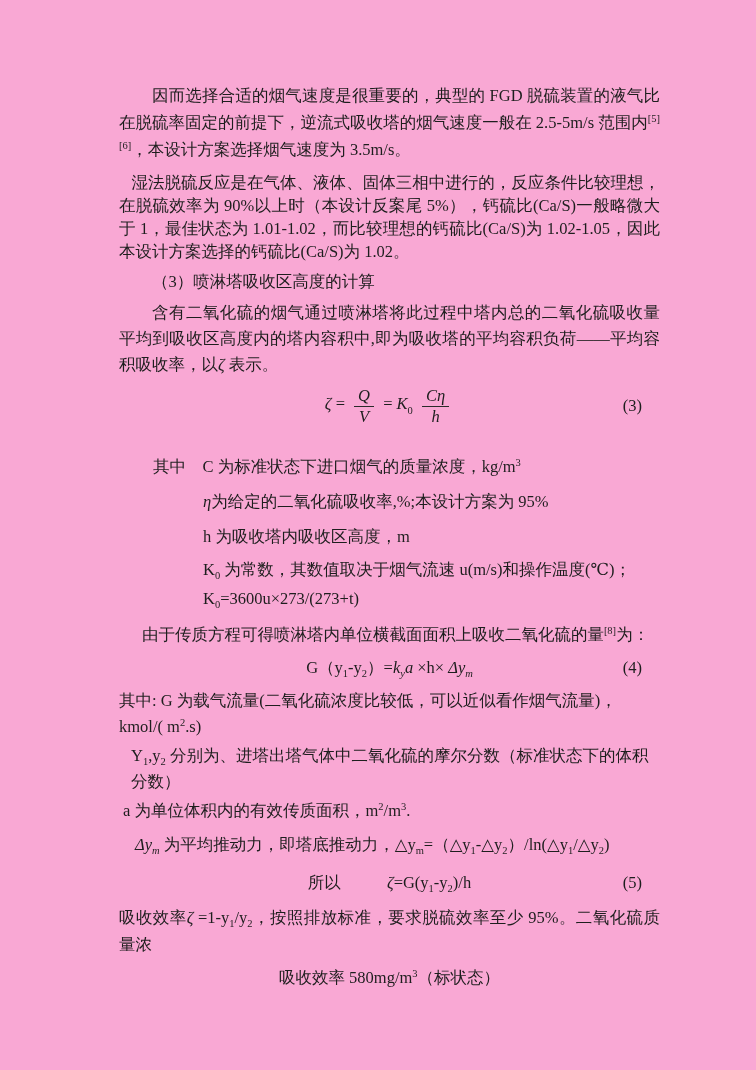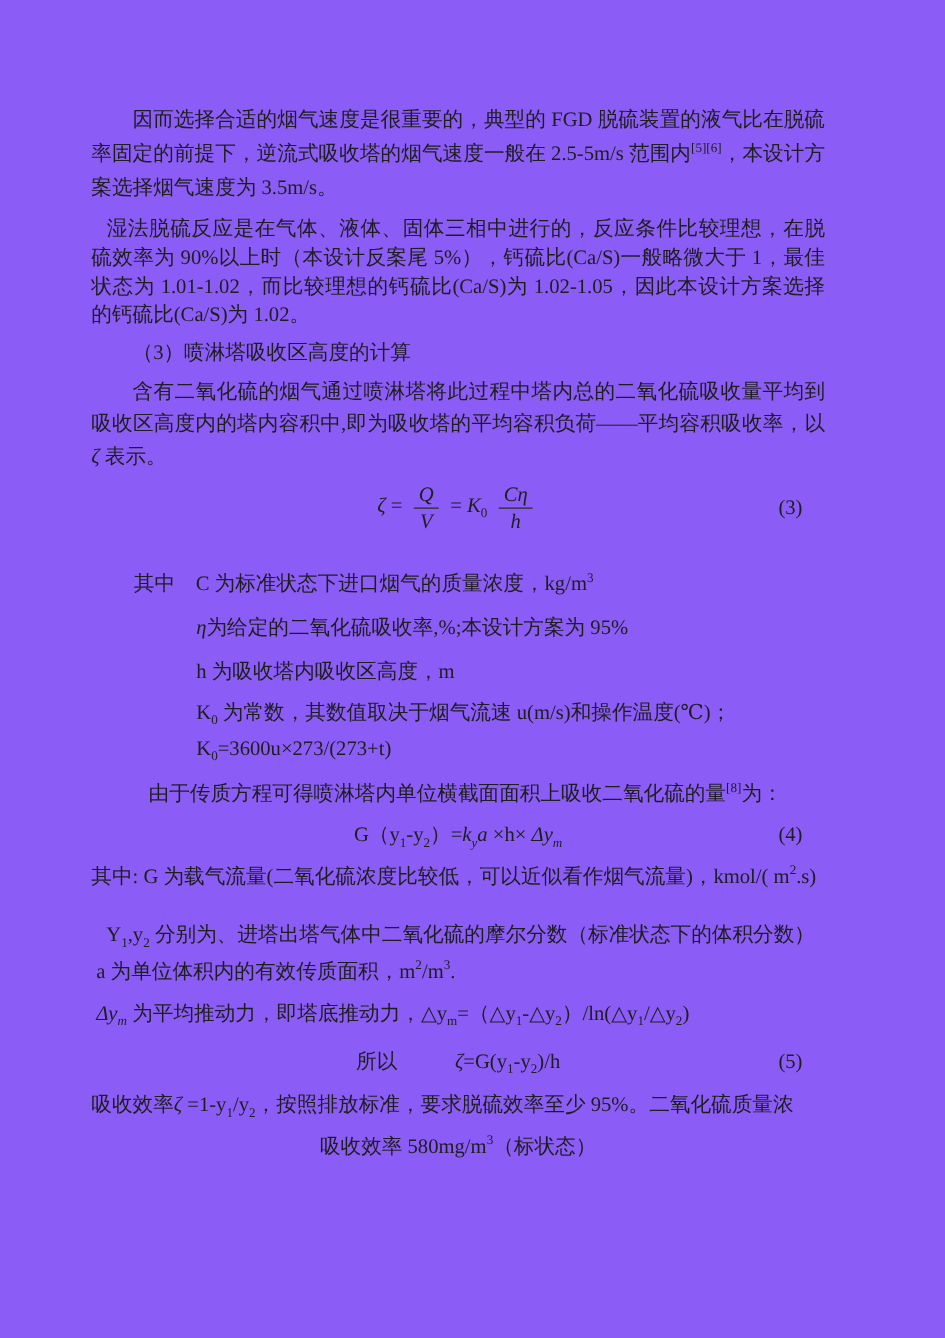--- a/index.html
+++ b/index.html
@@ -1,22 +1,22 @@
 <!DOCTYPE html>
 <html><head>
 <meta charset="utf-8">
 <style>
   html,body { margin:0; padding:0; background:#fdfdfd; }
   .page {
     position:relative;
     width:756px; height:1070px;
     margin:0 auto;
-    background:#8b5cf6;
+    background:#f9a8d4;
     box-sizing:border-box;
-    padding:82px 96px 0 73px;
+    padding:82px 96px 0 119px;
     font-family:"Liberation Serif","DejaVu Serif",serif;
     font-size:16.5px;
     color:#1e1e1e;
     overflow:hidden;
   }
   .para { margin:0; text-align:justify; line-height:27px; }
   .ind2 { text-indent:2em; }
   .ind07 { text-indent:0.75em; }
   .p2 { line-height:23px; margin-top:8px; }
   .h3 { margin-top:6px; line-height:26px; text-indent:2em; }
@@ -32,25 +32,25 @@
   .frac { display:inline-block; vertical-align:-0.75em; text-align:center; margin:0 5px; line-height:1.2; }
   .fnum { display:block; padding:0 4px; }
   .fden { display:block; padding:0 4px; border-top:1.3px solid #2a2a2a; }
   .defline { margin:0 0 6px 0; line-height:26px; text-align:left; }
   .def-c   { margin-left:34px; margin-top:27px; }
   .def-eta { margin-left:84px; margin-top:9px; margin-bottom:9px; }
   .def-h   { margin-left:84px; margin-top:9px; margin-bottom:7px; }
   .def-k0  { margin-left:84px; margin-bottom:3px; }
   .def-k0b { margin-left:84px; margin-bottom:9px; }
   .p5 { margin-left:12px; margin-top:7px; line-height:27px; text-align:center; }
-  .def-g  { margin-left:0;  margin-top:6px; margin-bottom:21px; }
+  .def-g  { margin-left:0;  margin-top:6px; margin-bottom:3px; }
   .def-y  { margin-left:12px; margin-bottom:3px; }
   .def-ky { margin-left:4px; margin-bottom:3px; }
   .def-a  { margin-left:4px; margin-bottom:8px; }
-  .def-dym{ margin-left:4px; margin-bottom:4px; }
+  .def-dym{ margin-left:16px; margin-bottom:4px; }
   .eq5-label { margin-right:42px; }
   .p6a { margin-top:10px; line-height:27px; }
   .p6b { margin-top:6px; text-align:center; line-height:28px; }
 </style>
 </head>
 <body>
 
 <div class="page">
 
   <p class="para ind2"><span>因而选择合适的烟气速度是很重要的，典型的 FGD 脱硫装置的液气比在脱硫率固定的前提下，逆流式吸收塔的烟气速度一般在 2.5-5m/s 范围内</span><sup>[5][6]</sup><span>，本设计方案选择烟气速度为 3.5m/s。</span></p>

